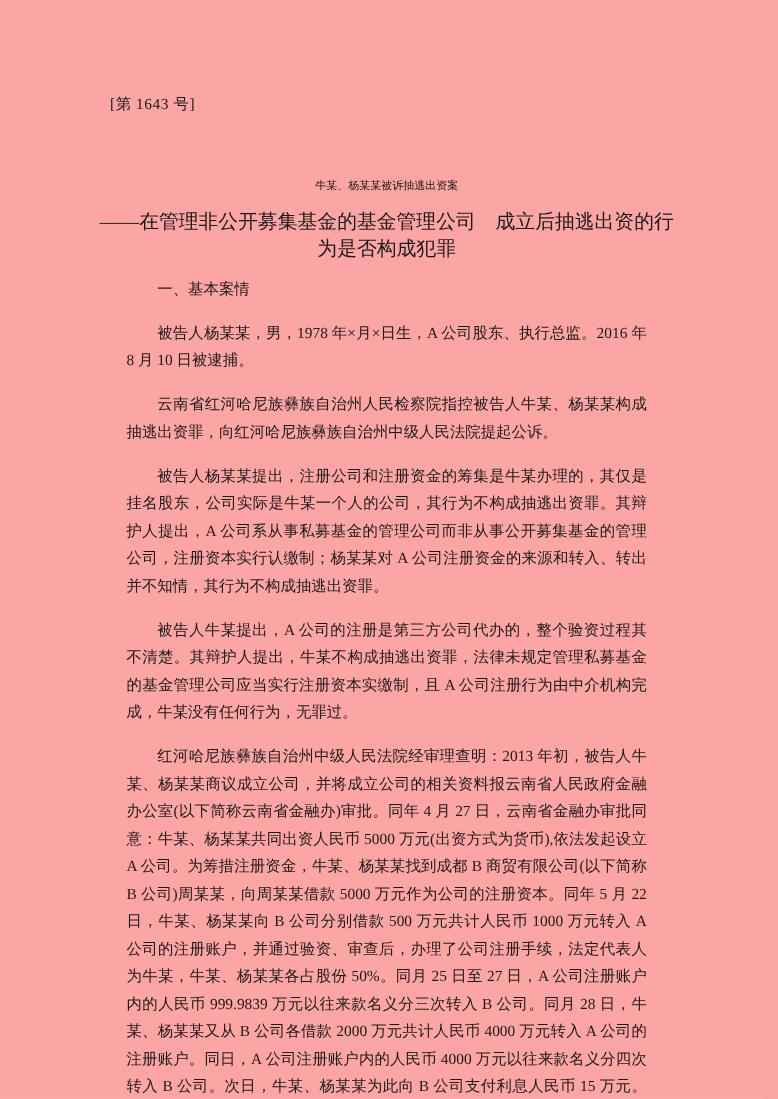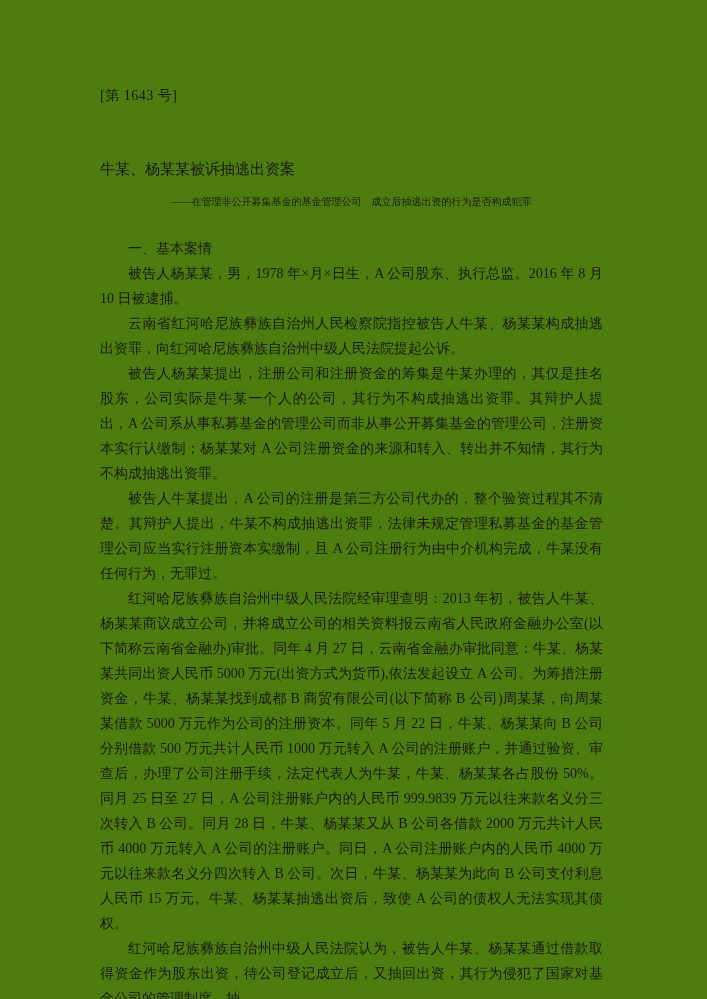--- a/index.html
+++ b/index.html
@@ -14,60 +14,60 @@
     color: #1a1a1a;
     position: relative;
     overflow: hidden;
   }
   .page {
     position: absolute;
     left: 0;
     top: 0;
     width: 707px;
     height: 999px;
-    background: #4d7c0f;
+    background: #fca5a5;
   }
   .case-number {
     position: absolute;
     left: 100px;
     top: 83px;
     width: 503px;
     font-size: 14px;
     line-height: 25px;
     letter-spacing: 0.5px;
   }
   .doc-title {
     position: absolute;
     left: 100px;
     top: 157px;
     width: 503px;
-    text-align: left;
-    font-size: 15px;
+    text-align: center;
+    font-size: 10px;
     line-height: 25px;
   }
   .doc-subtitle {
     position: absolute;
     left: 88px;
     top: 189px;
     width: 527px;
     text-align: center;
-    font-size: 10px;
+    font-size: 18px;
     line-height: 25px;
   }
   .doc-body {
     position: absolute;
     left: 100px;
     top: 236px;
     width: 503px;
     font-size: 14px;
     line-height: 25px;
     text-align: justify;
   }
   .doc-body p {
-    margin: 0;
+    margin: 15px;
     padding: 0;
     text-indent: 2em;
   }
   .section-heading {
     text-indent: 2em;
     margin: 0;
   }
 </style>
 </head>
 <body style="color: rgb(26, 26, 26); background: rgb(255, 255, 255);">

